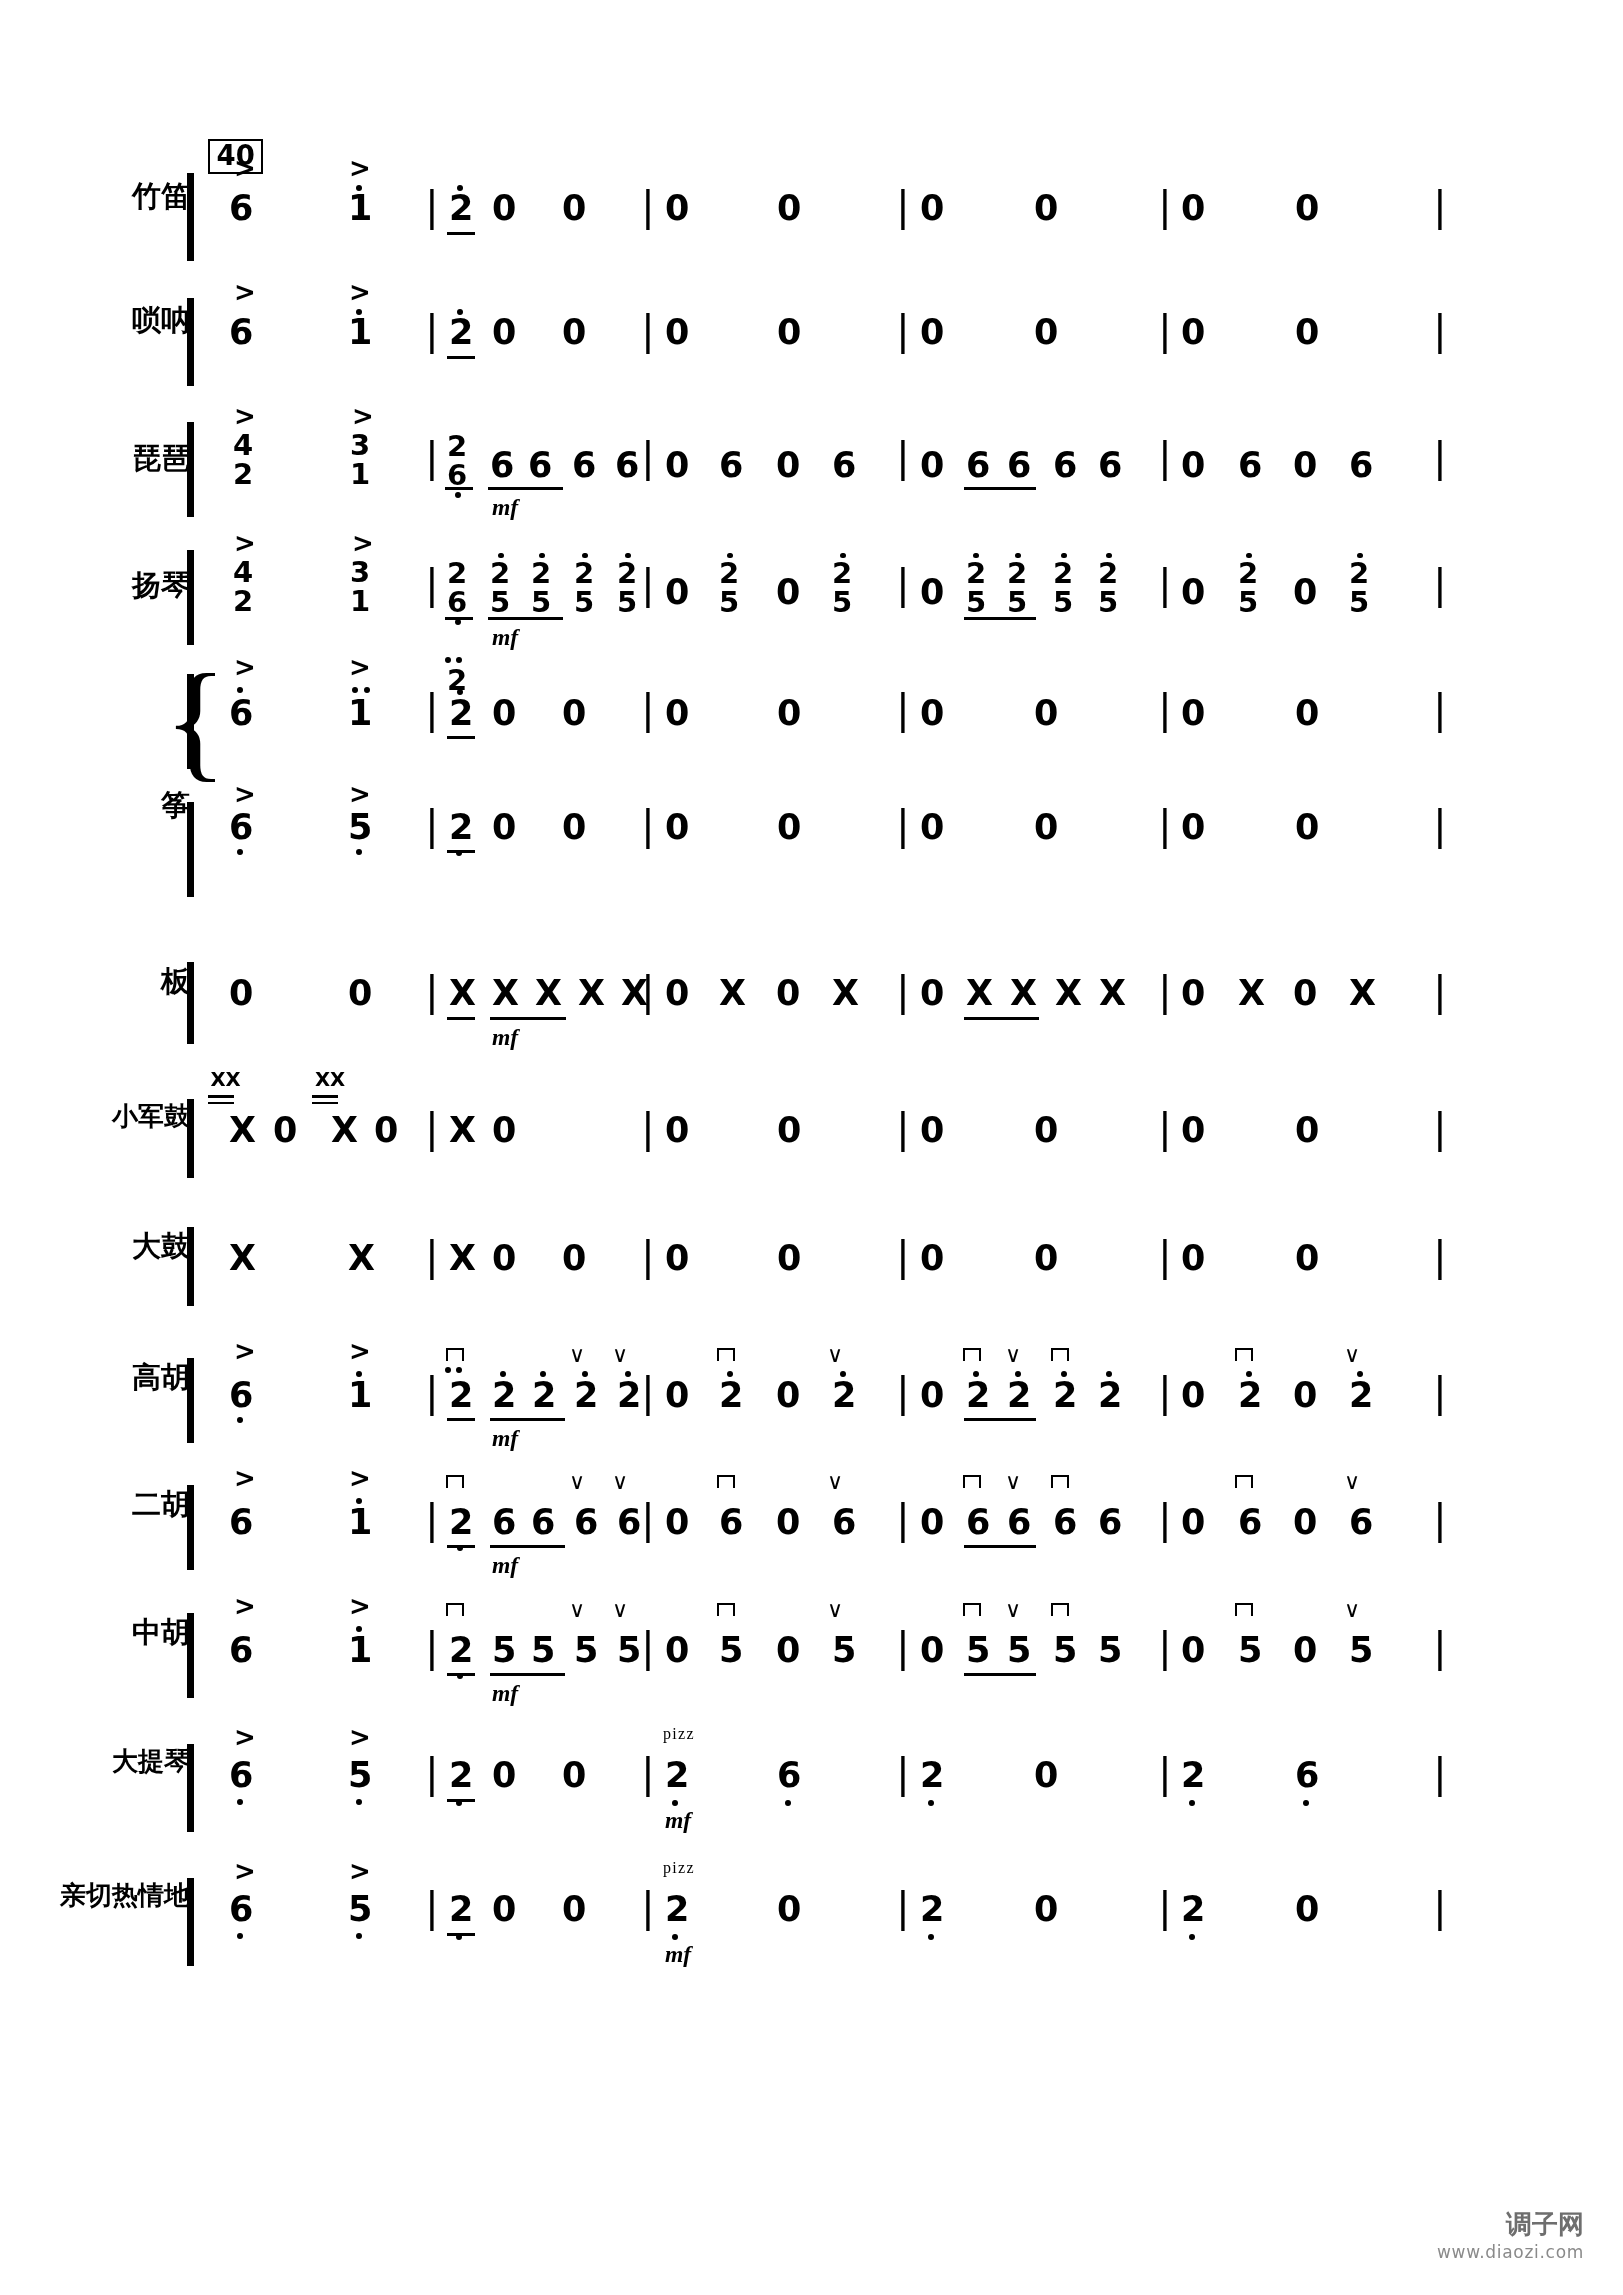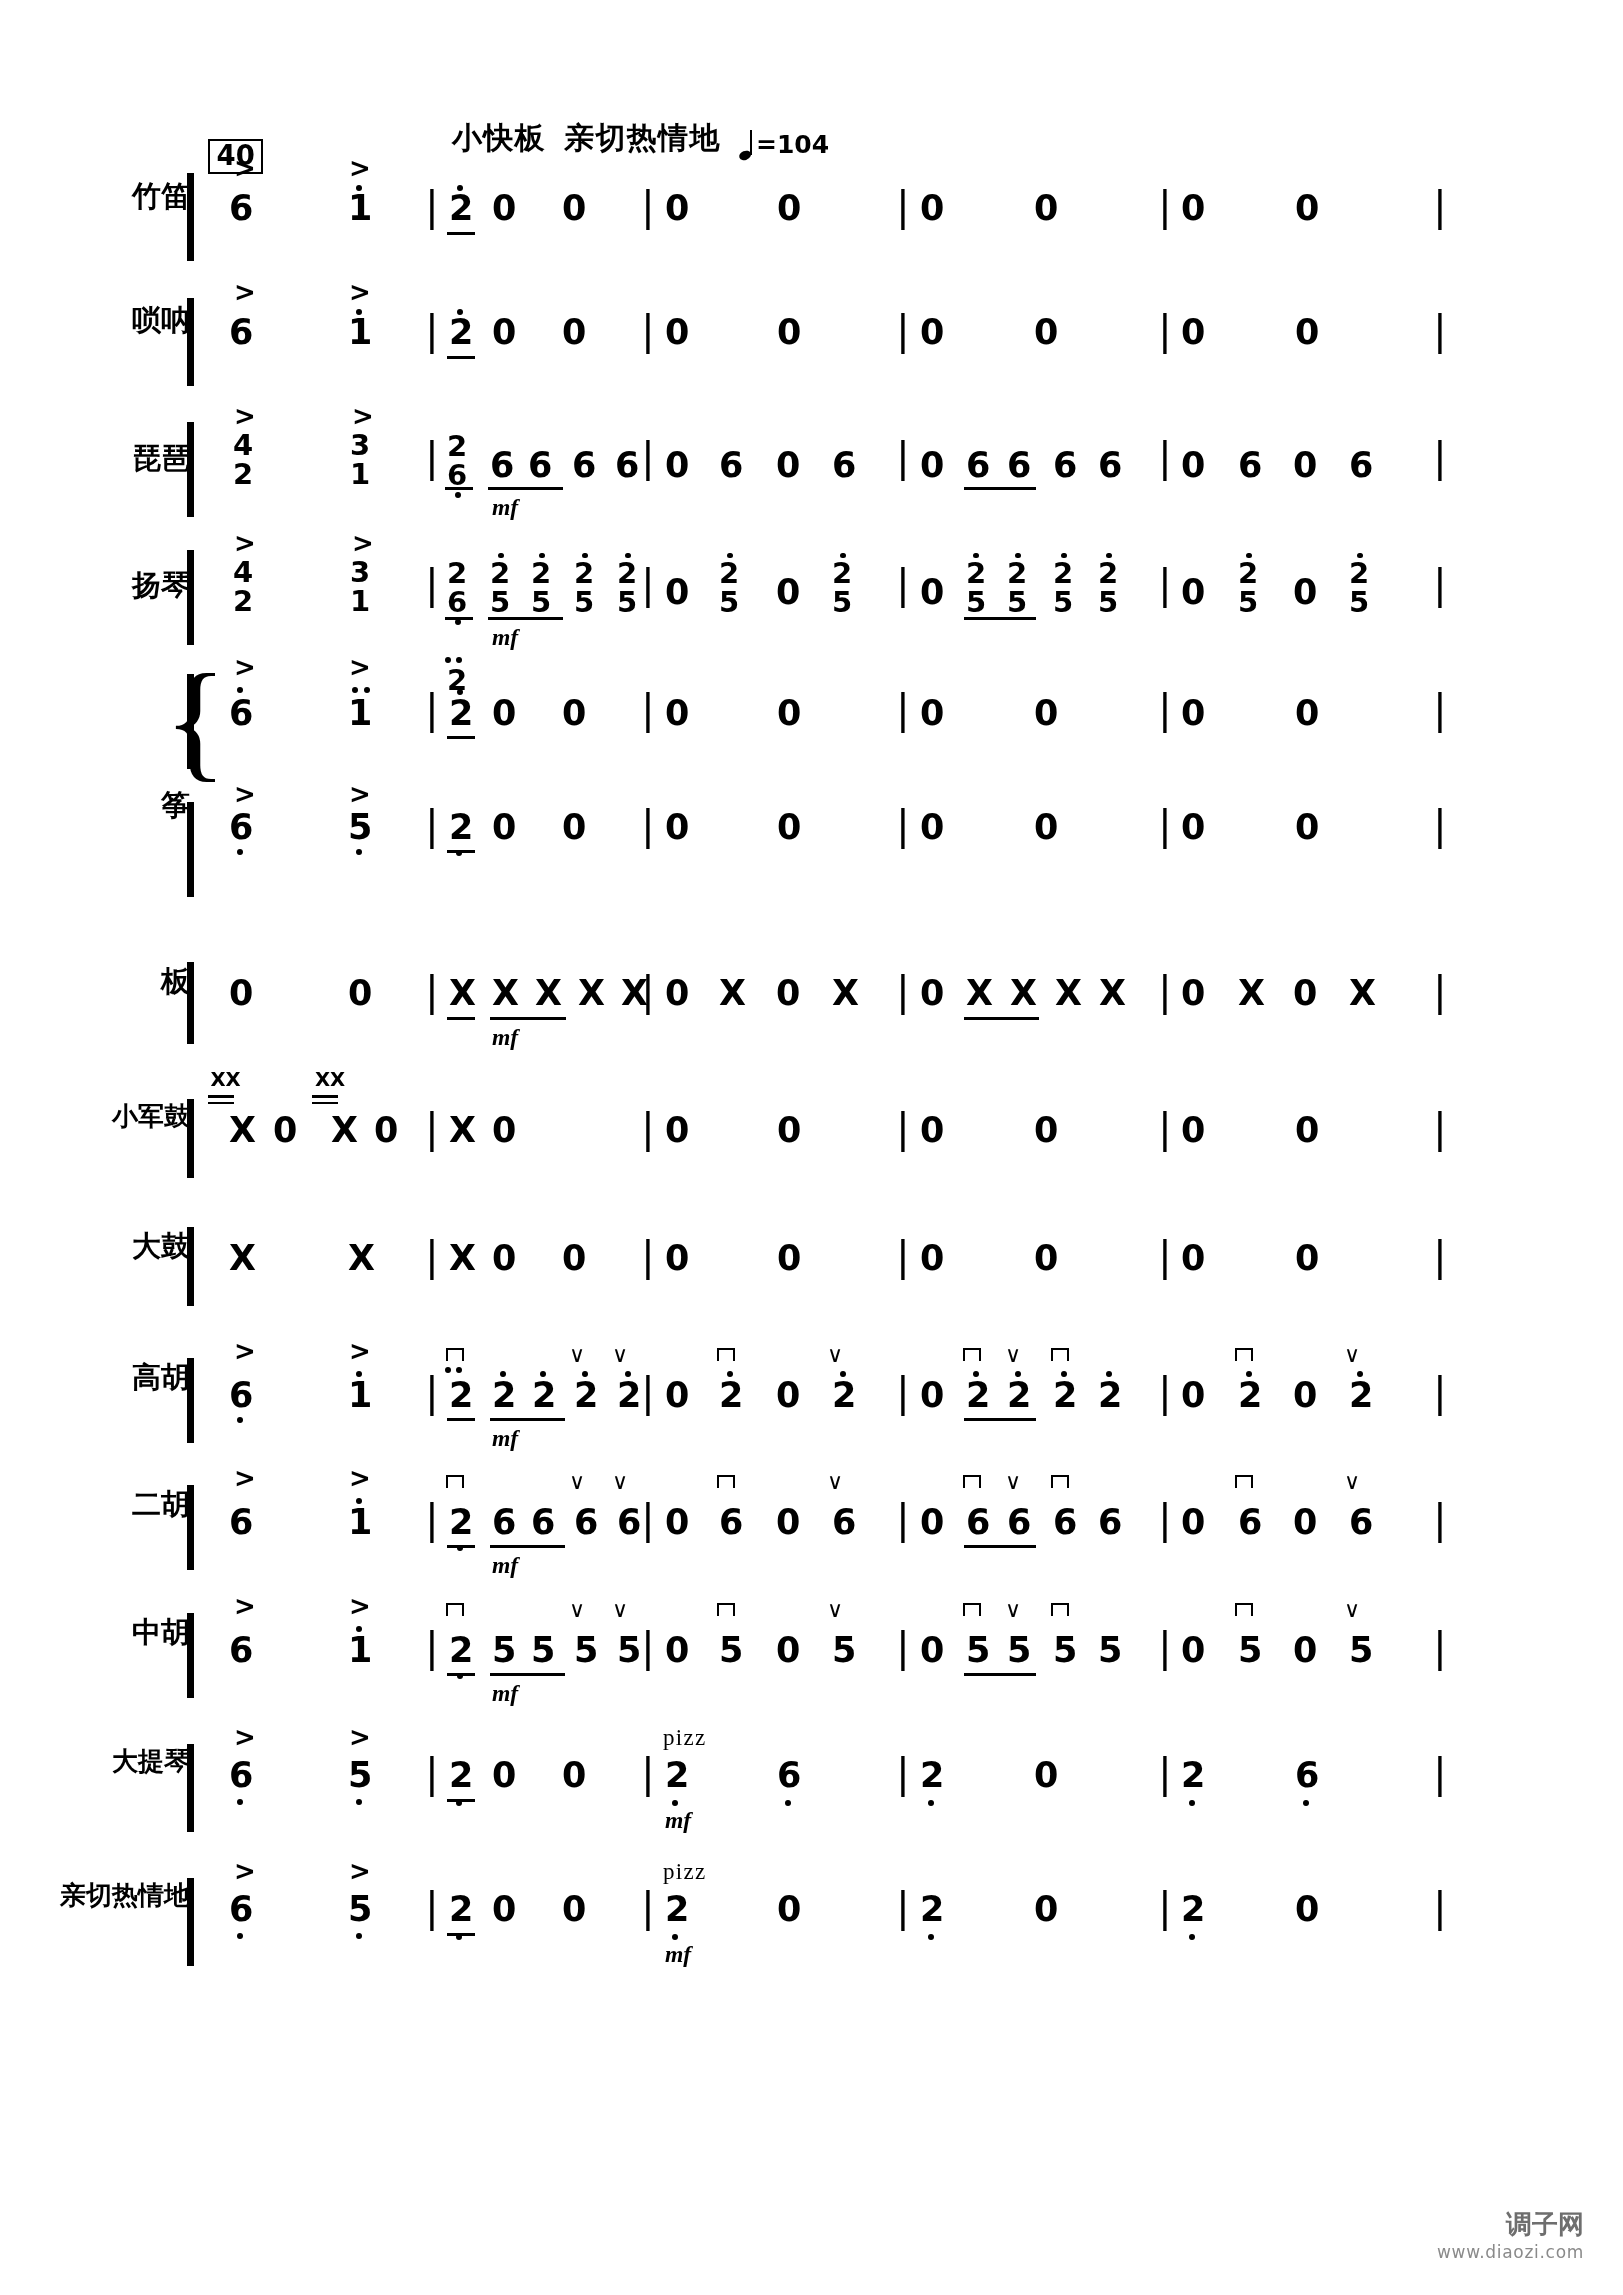--- a/index.html
+++ b/index.html
@@ -145,21 +145,21 @@
     position: absolute;
     font-family: "Liberation Serif", serif;
     font-style: italic;
     font-weight: 700;
     font-size: 23.6px;
     line-height: 1;
   }
   .tech {
     position: absolute;
     font-family: "Liberation Serif", serif;
-    font-size: 23px;
+    font-size: 16px;
     letter-spacing: 1.3px;
     line-height: 1;
   }
   .beam {
     position: absolute;
     height: 3.3px;
     background: #000;
   }
   .dot-above {
     position: absolute;
@@ -225,31 +225,20 @@
     font-size: 17px;
     letter-spacing: 0.7px;
     color: #8a8a8a;
   }
 </style>
 </head>
 <body>
 
 <div class="page">
 
-  <div class="tempo-row">
-    <span class="tempo-text">小快板</span>
-    <span class="tempo-text">亲切热情地</span>
-    <span class="tempo-eq">
-      <span class="quarter-note">
-        <span class="head"></span>
-          <span class="stem"></span>
-      </span>
-      <span>=104</span>
-    </span>
-  </div>
 
   <div class="rehearsal">40</div>
 
   <div class="sys-bracket" style="top:173px;height:88px;"></div>
   <div class="sys-bracket" style="top:298px;height:88px;"></div>
   <div class="sys-bracket" style="top:422px;height:95px;"></div>
   <div class="sys-bracket" style="top:550px;height:95px;"></div>
   <div class="sys-bracket" style="top:674px;height:95px;"></div>
   <div class="sys-bracket" style="top:802px;height:95px;"></div>
   <div class="sys-bracket" style="top:962px;height:82px;"></div>

